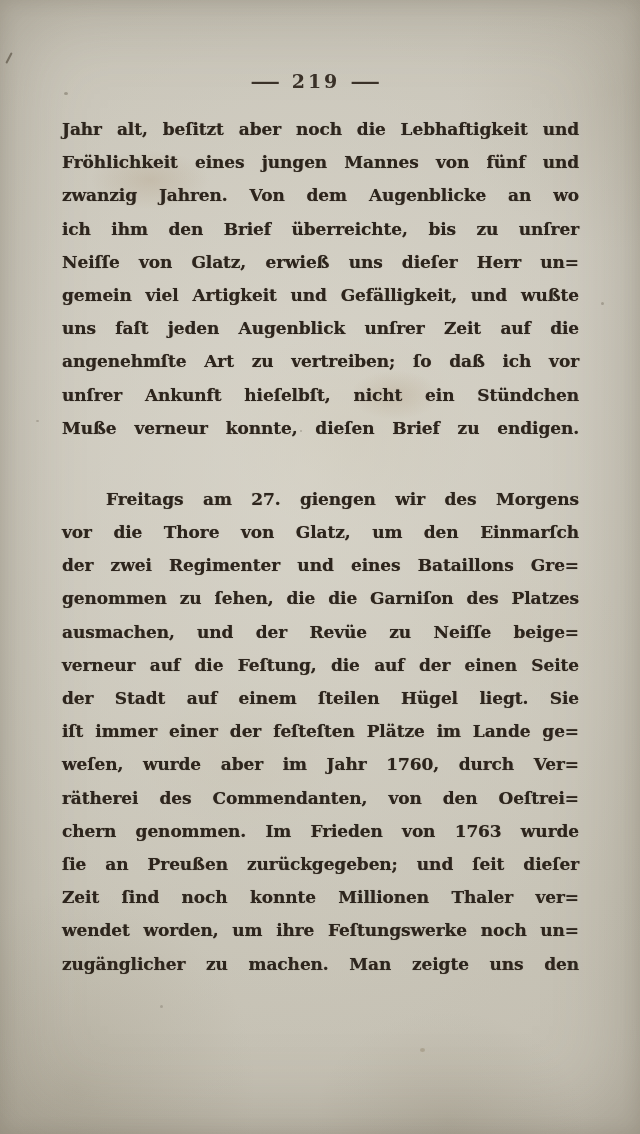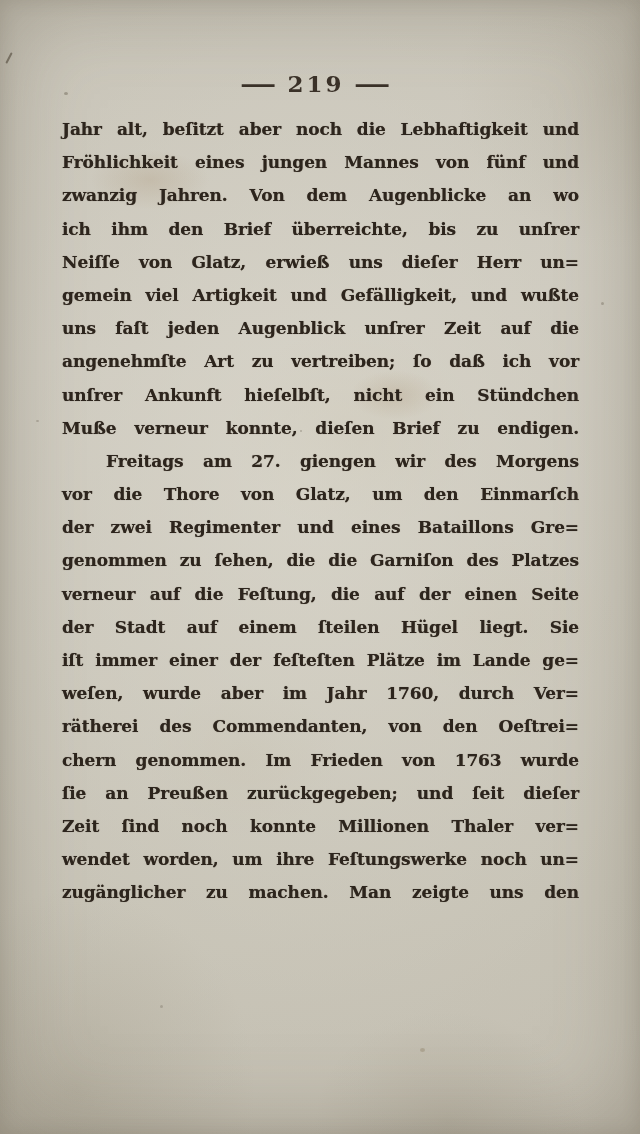--- a/index.html
+++ b/index.html
@@ -27,21 +27,21 @@
       radial-gradient(ellipse 22% 10% at 80% 55%, rgba(190,180,156,0.20) 0%, rgba(0,0,0,0) 75%),
       linear-gradient(173deg, #c7c3b7 0%, #ccc8bd 30%, #c9c5b9 55%, #c5c1b4 80%, #c2bdb0 100%);
     box-shadow: inset 0 0 90px rgba(92, 83, 66, 0.35), inset 0 0 18px rgba(92, 83, 66, 0.18);
   }
   .page-header {
     position: absolute;
     top: 70px;
     left: 0;
     width: 632px;
     text-align: center;
-    font-size: 23px;
+    font-size: 19px;
     font-weight: 700;
     color: #3a3128;
     letter-spacing: 1px;
   }
   .page-header .dash {
     display: inline-block;
     transform: scaleX(1.6);
     margin: 0 16px;
   }
   .page-header .number {
@@ -60,20 +60,21 @@
     font-size: 17px;
     font-weight: 700;
     letter-spacing: -0.1px;
     text-align: justify;
     text-align-last: justify;
     white-space: nowrap;
     text-shadow: 0 0 0.7px rgba(52, 40, 28, 0.65);
   }
   .line.para-indent {
     padding-left: 44px;
+    margin-top: 38px;
   }
   
   .speck {
     position: absolute;
     background: rgba(70, 60, 45, 0.55);
     border-radius: 50%;
   }
   .speck.s1 { left: 8px;  top: 52px;  width: 2px; height: 12px; transform: rotate(28deg); border-radius: 2px; }
   .speck.s2 { left: 64px; top: 92px;  width: 4px; height: 3px; opacity: .6; }
   .speck.s3 { left: 601px; top: 302px; width: 3px; height: 3px; opacity: .5; }
@@ -118,20 +119,21 @@
   <div class="line">Neiſſe von Glatz, erwieß uns dieſer Herr un=</div>
   <div class="line">gemein viel Artigkeit und Gefälligkeit, und wußte</div>
   <div class="line">uns faſt jeden Augenblick unſrer Zeit auf die</div>
   <div class="line">angenehmſte Art zu vertreiben; ſo daß ich vor</div>
   <div class="line">unſrer Ankunft hieſelbſt, nicht ein Stündchen</div>
   <div class="line">Muße verneur konnte, dieſen Brief zu endigen.</div>
   <div class="line para-indent">Freitags am 27. giengen wir des Morgens</div>
   <div class="line">vor die Thore von Glatz, um den Einmarſch</div>
   <div class="line">der zwei Regimenter und eines Bataillons Gre=</div>
   <div class="line">genommen zu ſehen, die die Garniſon des Platzes</div>
+  <div class="line">ausmachen, und der Revüe zu Neiſſe beige=</div>
   <div class="line">verneur auf die Feſtung, die auf der einen Seite</div>
   <div class="line">der Stadt auf einem ſteilen Hügel liegt. Sie</div>
   <div class="line">iſt immer einer der feſteſten Plätze im Lande ge=</div>
   <div class="line">weſen, wurde aber im Jahr 1760, durch Ver=</div>
   <div class="line">rätherei des Commendanten, von den Oeſtrei=</div>
   <div class="line">chern genommen. Im Frieden von 1763 wurde</div>
   <div class="line">ſie an Preußen zurückgegeben; und ſeit dieſer</div>
   <div class="line">Zeit ſind noch konnte Millionen Thaler ver=</div>
   <div class="line">wendet worden, um ihre Feſtungswerke noch un=</div>
   <div class="line">zugänglicher zu machen. Man zeigte uns den</div>

